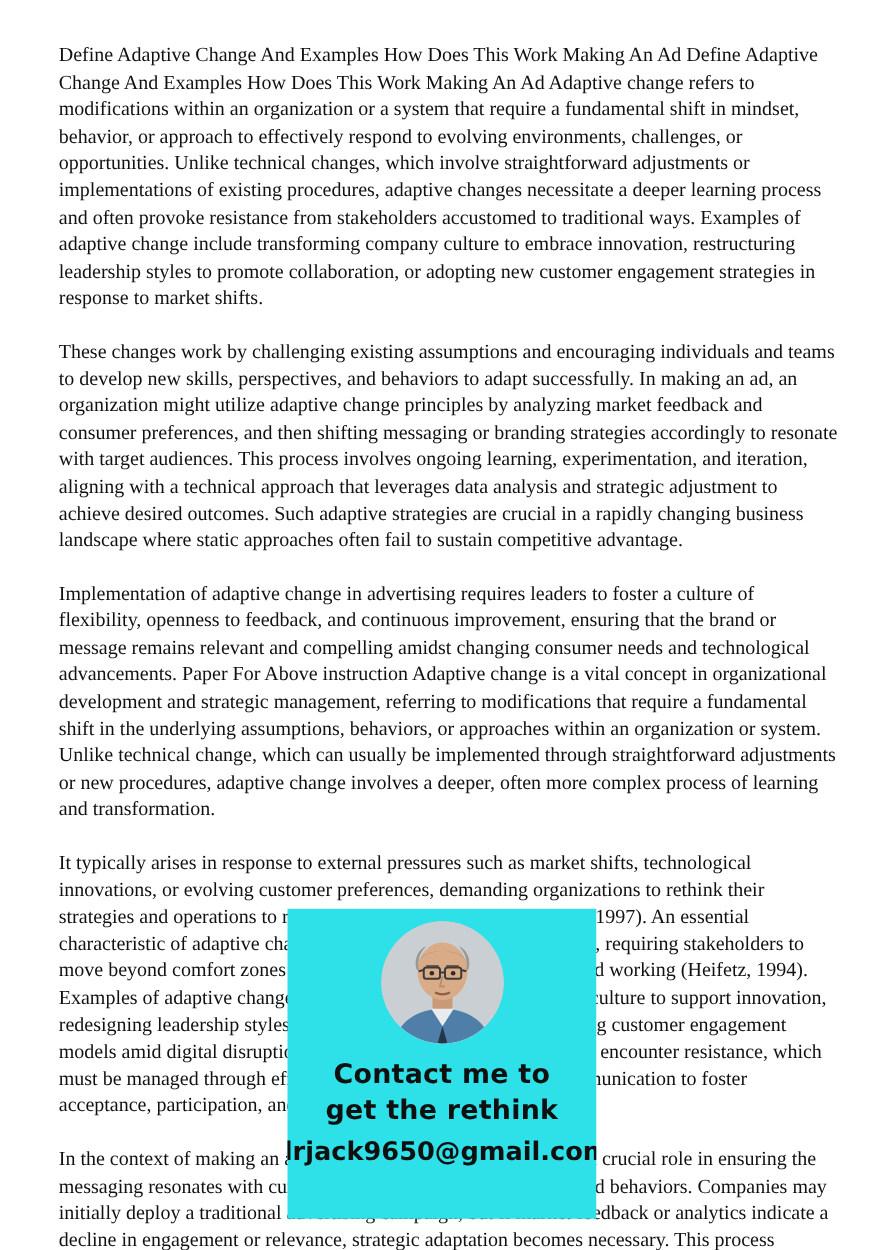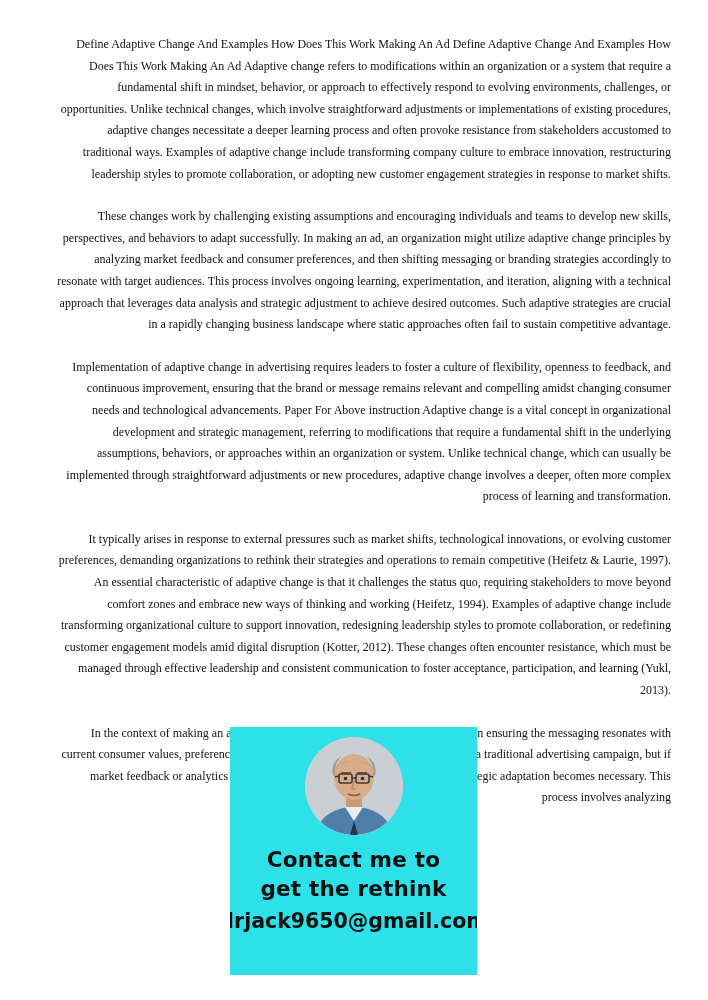--- a/index.html
+++ b/index.html
@@ -22,24 +22,24 @@
     height: 1000px;
     background: #ffffff;
   }
   .doc-body {
     position: absolute;
     left: 47px;
     top: 34px;
     width: 624px;
   }
   .para {
-    font-size: 12px;
+    font-size: 16px;
     line-height: 21.6px;
-    text-align: right;
-    margin: 0 0 21px 10px;
+    text-align: left;
+    margin: 0 0 21px 0;
     color: #111111;
   }
   .para:last-child { margin-bottom: 0; }
 
   
   .contact-card {
     position: absolute;
     left: 230px;
     top: 727px;
     width: 247px;

